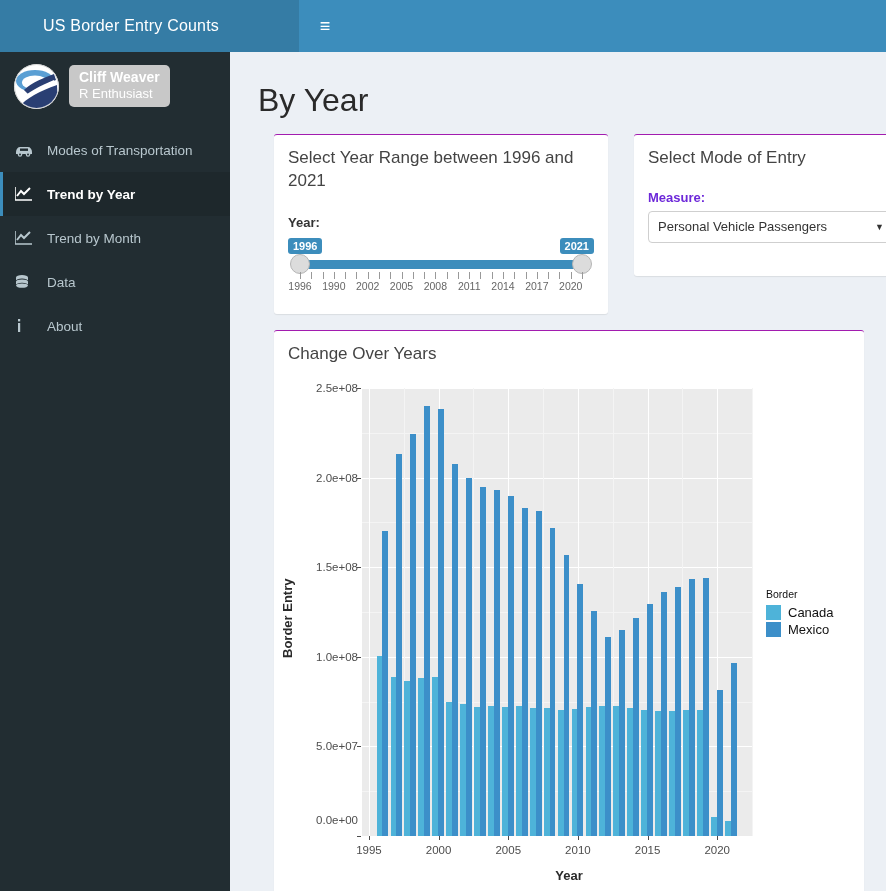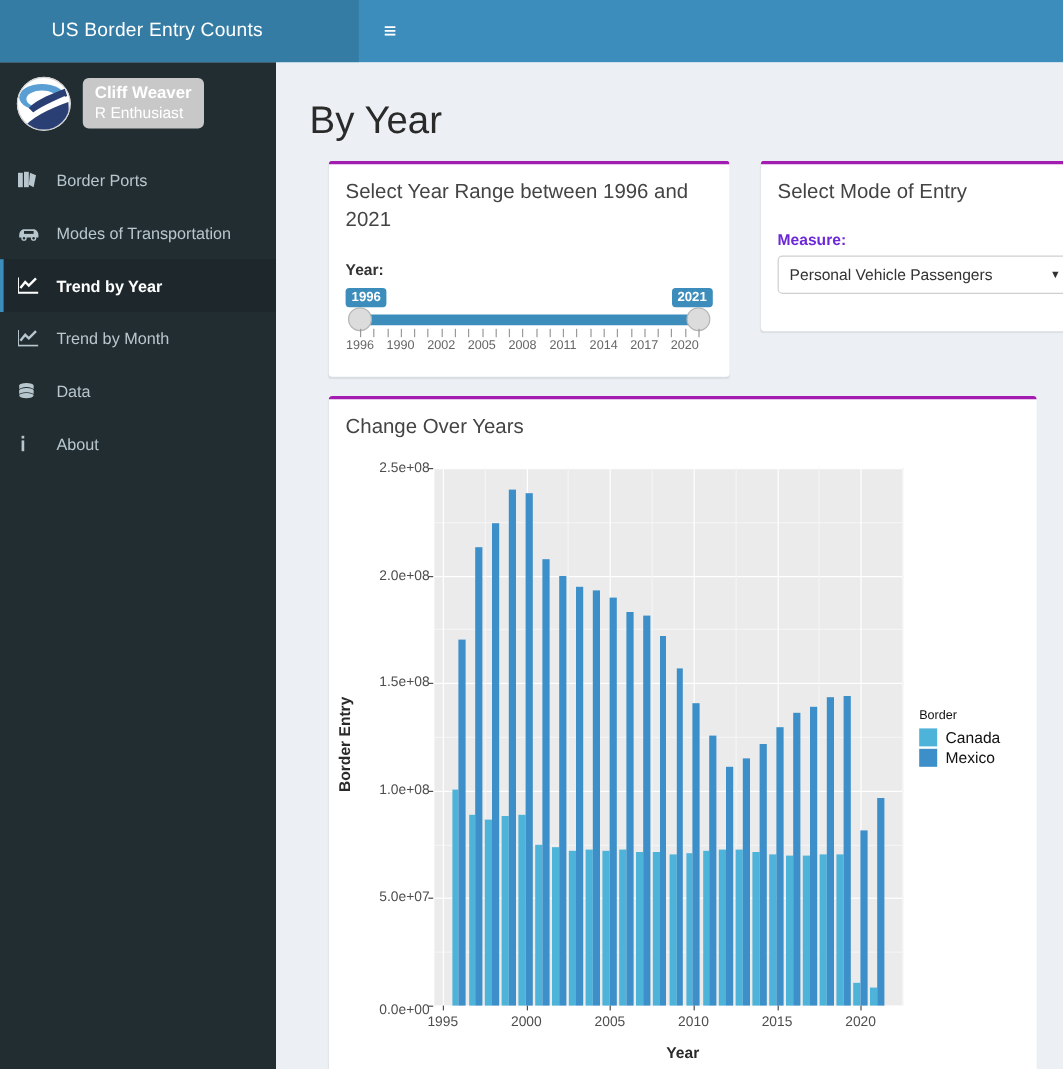--- a/index.html
+++ b/index.html
@@ -87,21 +87,21 @@
     overflow: hidden;
   }
   #page-title {
     margin: 30px 0 0 28px;
     font-size: 32px; font-weight: normal;
     color: #2a2a2a;
   }
 
   .card {
     background: #ffffff;
-    border-top: 3px solid #a21caf;
+    border-top: 1px solid #a21caf;
     border-radius: 3px;
     box-shadow: 0 1px 1px rgba(0,0,0,.08);
     position: absolute;
   }
   .card-title {
     font-size: 17px; color: #444;
     font-weight: normal;
     margin: 0; padding: 12px 14px 4px 14px;
     line-height: 1.35;
   }
@@ -234,30 +234,20 @@
         </g>
       </svg>
     </div>
     <div id="user-info">
       <span id="user-name">Cliff Weaver</span>
       <span id="user-role">R Enthusiast</span>
     </div>
   </div>
 
   <ul class="menu">
-    <li class="menu-item">
-      <span class="menu-icon">
-        <svg width="16" height="14" viewBox="0 0 16 14">
-            <rect x="0" y="1" width="4" height="12" fill="#b8c7ce"></rect>
-            <rect x="5" y="0" width="4" height="13" fill="#b8c7ce"></rect>
-            <path d="M10 1 L15 3 L13 13 L9 11 Z" fill="#b8c7ce"></path>
-          </svg>
-      </span>
-      <span>Border Ports</span>
-    </li>
     <li class="menu-item">
       <span class="menu-icon">
         <svg width="18" height="13" viewBox="0 0 18 13">
             <path d="M1 8 C1 5 3 3 5 3 L13 3 C15 3 17 5 17 8 L17 10 L1 10 Z" fill="#b8c7ce"></path>
             <circle cx="5" cy="10.5" r="2.2" fill="#b8c7ce"></circle>
             <circle cx="13" cy="10.5" r="2.2" fill="#b8c7ce"></circle>
             <circle cx="5" cy="10.5" r="1" fill="#222d32"></circle>
             <circle cx="13" cy="10.5" r="1" fill="#222d32"></circle>
             <rect x="5" y="4.5" width="8" height="2.4" fill="#222d32"></rect>
           </svg>
@@ -447,21 +437,21 @@
           <div class="bar" title="Canada 2018: 70500000" style="left: 321.054px; width: 5.85px; height: 126.336px; background: rgb(78, 179, 217);"></div>
           <div class="bar" title="Mexico 2018: 143500000" style="left: 326.904px; width: 5.85px; height: 257.152px; background: rgb(60, 143, 201);"></div>
           <div class="bar" title="Canada 2019: 70500000" style="left: 334.982px; width: 5.85px; height: 126.336px; background: rgb(78, 179, 217);"></div>
           <div class="bar" title="Mexico 2019: 144000000" style="left: 340.832px; width: 5.85px; height: 258.048px; background: rgb(60, 143, 201);"></div>
           <div class="bar" title="Canada 2020: 10500000" style="left: 348.911px; width: 5.85px; height: 18.816px; background: rgb(78, 179, 217);"></div>
           <div class="bar" title="Mexico 2020: 81500000" style="left: 354.761px; width: 5.85px; height: 146.048px; background: rgb(60, 143, 201);"></div>
           <div class="bar" title="Canada 2021: 8500000" style="left: 362.839px; width: 5.85px; height: 15.232px; background: rgb(78, 179, 217);"></div>
           <div class="bar" title="Mexico 2021: 96500000" style="left: 368.689px; width: 5.85px; height: 172.928px; background: rgb(60, 143, 201);"></div>
         </div>
       <div id="axes-overlay">
-          <div class="ytick-label" style="top: 460px;">0.0e+00</div>
+          <div class="ytick-label" style="top: 440px;">0.0e+00</div>
           <div class="ytick-mark" style="top: 456px;"></div>
           <div class="ytick-label" style="top: 366.4px;">5.0e+07</div>
           <div class="ytick-mark" style="top: 366.4px;"></div>
           <div class="ytick-label" style="top: 276.8px;">1.0e+08</div>
           <div class="ytick-mark" style="top: 276.8px;"></div>
           <div class="ytick-label" style="top: 187.2px;">1.5e+08</div>
           <div class="ytick-mark" style="top: 187.2px;"></div>
           <div class="ytick-label" style="top: 97.6px;">2.0e+08</div>
           <div class="ytick-mark" style="top: 97.6px;"></div>
           <div class="ytick-label" style="top: 8px;">2.5e+08</div>

